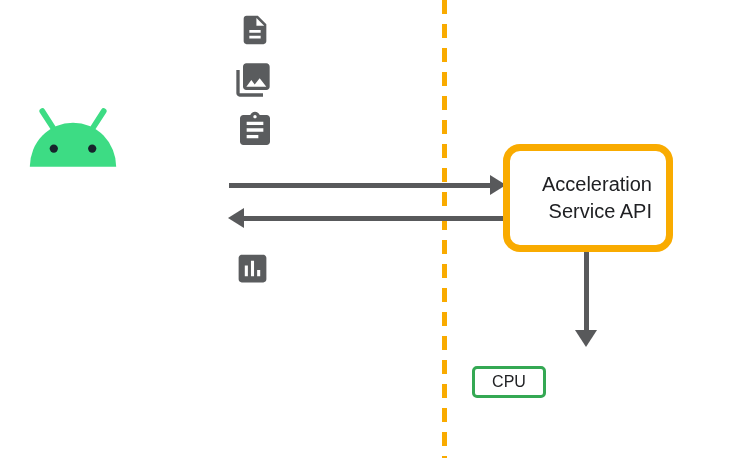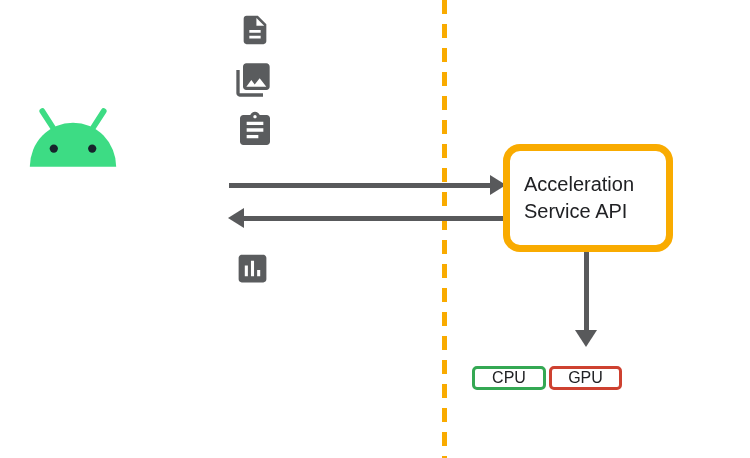--- a/index.html
+++ b/index.html
@@ -42,27 +42,27 @@
   #arrow-left-head{left:228px;top:208px;width:0;height:0;
     border-top:10px solid transparent;border-bottom:10px solid transparent;border-right:16px solid #58595B;}
   #arrow-down-line{left:584px;top:252px;width:5px;height:79px;}
   #arrow-down-head{left:575px;top:330px;width:0;height:0;
     border-left:11px solid transparent;border-right:11px solid transparent;border-top:17px solid #58595B;}
 
   
   #accel-box{
     left:503px;top:144px;width:170px;height:108px;box-sizing:border-box;
     background:#ffffff;border:7px solid #F9AB00;border-radius:17px;
-    display:flex;align-items:center;justify-content:center;text-align:left;
+    display:flex;align-items:center;justify-content:center;text-align:right;
     font-size:20px;line-height:1.35;color:#202124;padding:4px 14px;
   }
 
   
   .chip{
-    box-sizing:border-box;height:24px;background:#ffffff;border-radius:5px;
+    box-sizing:border-box;height:32px;background:#ffffff;border-radius:5px;
     display:flex;align-items:center;justify-content:center;
     font-size:16px;font-weight:500;color:#202124;
   }
   #cpu-chip{left:472px;top:366px;width:74px;border:3px solid #34A853;}
   #gpu-chip{left:549px;top:366px;width:73px;border:3px solid #CE4130;}
 </style>
 </head>
 <body>
 
 <div id="canvas">
@@ -103,17 +103,14 @@
   <div id="accel-box" class="abs">
     <span>Acceleration Service API</span>
   </div>
 
   <div id="arrow-down-line" class="abs arrow-line"></div>
   <div id="arrow-down-head" class="abs"></div>
 
   <div id="cpu-chip" class="abs chip">
     <span>CPU</span>
   </div>
-  <div id="gpu-chip" class="abs chip">
-    <span>GPU</span>
-  </div>
 
 </div>
 
 </body></html>

